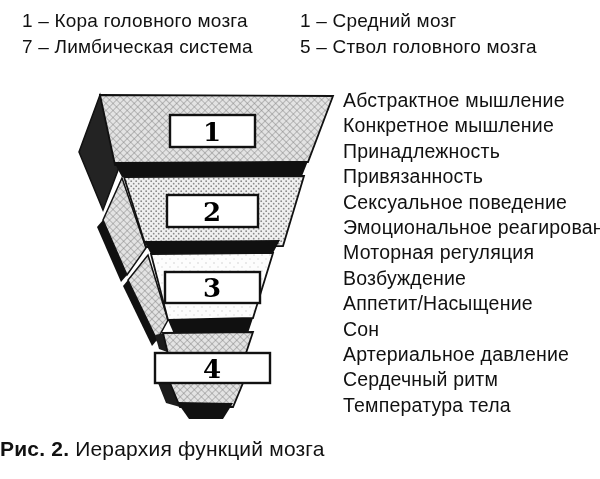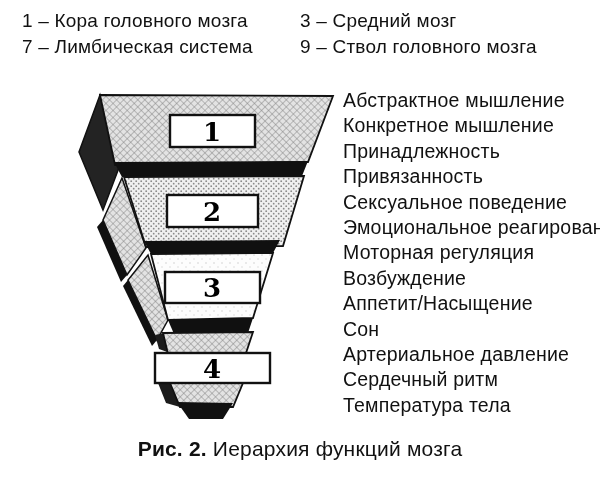--- a/index.html
+++ b/index.html
@@ -3,38 +3,38 @@
 <meta charset="utf-8">
 <style>
   html,body{margin:0;padding:0;background:#fff;}
   .screen{
     position:relative;width:600px;height:479px;background:#ffffff;
     font-family:"Liberation Sans", sans-serif;color:#111;overflow:hidden;
   }
   .legend-item{position:absolute;font-size:19px;white-space:nowrap;letter-spacing:.2px;}
   .fn-list{position:absolute;left:343px;top:88px;}
   .fn-item{font-size:19.5px;line-height:25.4px;white-space:nowrap;letter-spacing:.2px;}
-  .caption{position:absolute;left:0;top:437px;width:600px;text-align:center;font-size:21px;letter-spacing:.2px;}
+  .caption{position:absolute;left:0;top:437px;width:600px;font-size:21px;letter-spacing:.2px;}
   .caption .cap-num{font-weight:bold;margin-right:6px;}
   .pyr{position:absolute;left:60px;top:85px;}
   .tier-num{
     font-family:"DejaVu Serif","Liberation Serif",serif;
     font-weight:bold;font-size:26px;
   }
 </style>
 </head>
 <body>
 
 <div class="screen">
 
   <div>
     <div class="legend-item" style="left:22px;top:10px">1 – Кора головного мозга</div>
     <div class="legend-item" style="left:22px;top:36px">7 – Лимбическая система</div>
-    <div class="legend-item" style="left:300px;top:10px">3 – Средний мозг</div>
-    <div class="legend-item" style="left:300px;top:36px">9 – Ствол головного мозга</div>
+    <div class="legend-item" style="left:300px;top:10px">1 – Средний мозг</div>
+    <div class="legend-item" style="left:300px;top:36px">5 – Ствол головного мозга</div>
   </div>
 
   <svg class="pyr" width="280" height="340" viewBox="0 0 280 340">
     <defs>
       <pattern id="hatch" patternUnits="userSpaceOnUse" width="5" height="5" patternTransform="rotate(45)">
         <rect width="5" height="5" fill="#e3e3e3"></rect>
         <path d="M0,0 H5 M0,0 V5" stroke="#858585" stroke-width="1"></path>
       </pattern>
       <pattern id="stipple" patternUnits="userSpaceOnUse" width="5" height="5">
         <rect width="5" height="5" fill="#f0f0f0"></rect>

